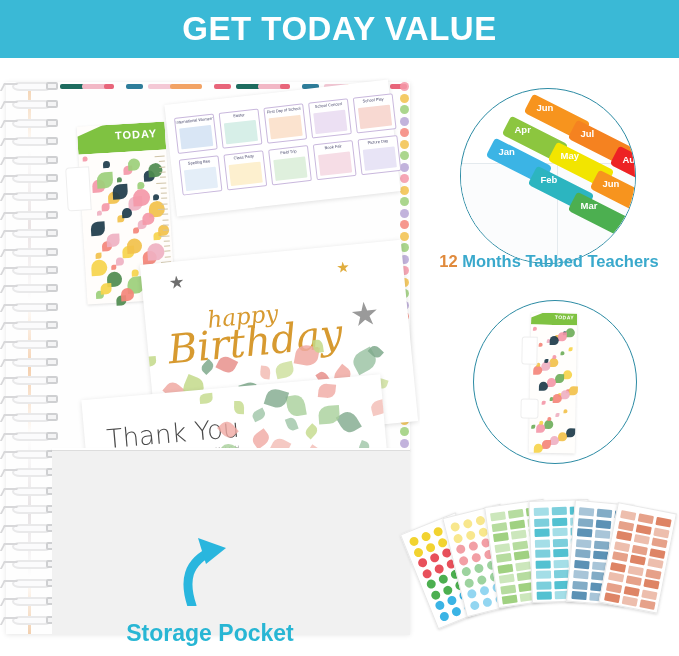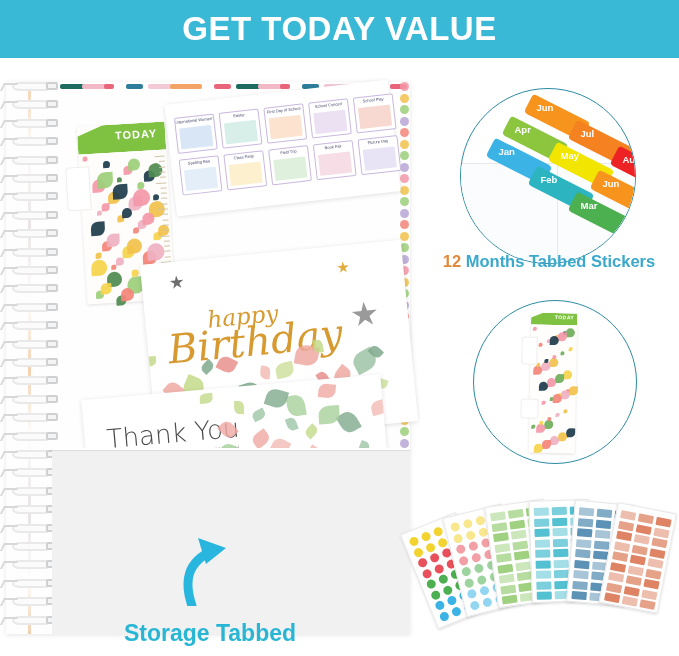--- a/index.html
+++ b/index.html
@@ -557,21 +557,21 @@
       </div>
 
     <div class="pocket-edge"></div>
     <div class="pocket"></div>
   </div>
 
   <svg class="arrow" viewBox="0 0 70 78">
     <path d="M22 78 C14 54 16 34 44 22" stroke="#29b6de" stroke-width="9" fill="none" stroke-linecap="round"></path>
     <path d="M28 10 L56 20 L36 36 Z" fill="#29b6de"></path>
   </svg>
-  <div class="pocket-label">Storage Tabbed</div>
+  <div class="pocket-label">Storage Pocket</div>
 
   <div class="circle" style="left:460px;top:88px;width:174px;height:174px;">
     <div class="paperbg" style="left:-14px;top:74px;width:110px;height:110px;"></div>
     <div class="paperbg" style="left:96px;top:74px;width:110px;height:110px;"></div>
     <div class="tabs" id="monthTabs">
         <div class="tab" style="left: 26px; top: 62px; width: 64px; background: rgb(59, 180, 229); transform: rotate(27deg);">
           <span>Jan</span>
         </div>
         <div class="tab" style="left: 42px; top: 40px; width: 64px; background: rgb(140, 198, 63); transform: rotate(27deg);">
           <span>Apr</span>
@@ -593,21 +593,21 @@
         </div>
         <div class="tab" style="left: 130px; top: 94px; width: 64px; background: rgb(247, 148, 30); transform: rotate(27deg);">
           <span>Jun</span>
         </div>
         <div class="tab" style="left: 150px; top: 70px; width: 64px; background: rgb(237, 34, 36); transform: rotate(27deg);">
           <span>Aug</span>
         </div>
       </div>
   </div>
   <div class="cap" style="left:434px;top:252px;width:230px;">
-    <span class="num">12</span><span> Months Tabbed Stickers</span>
+    <span class="num">12</span><span> Months Tabbed Teachers</span>
   </div>
 
   <div class="circle" style="left:473px;top:300px;width:162px;height:162px;">
     <div class="bm2">
       <div class="bm2-body" id="bm2Flowers">
           <div class="petal" style="left: 2px; top: 14px; width: 4px; height: 4px; background: rgb(244, 152, 168); opacity: 0.92;"></div>
           <div class="petal" style="left: 19px; top: 45px; width: 9px; height: 9px; background: rgb(242, 193, 75); opacity: 0.92;"></div>
           <div class="leafy" style="left: 36px; top: 76px; width: 4px; height: 4px; background: rgb(244, 133, 122); opacity: 0.92;"></div>
           <div class="petal" style="left: 15px; top: 107px; width: 9px; height: 9px; background: rgb(111, 174, 90); opacity: 0.92;"></div>
           <div class="petal" style="left: 32px; top: 18px; width: 4px; height: 4px; background: rgb(29, 59, 74); opacity: 0.92;"></div>

